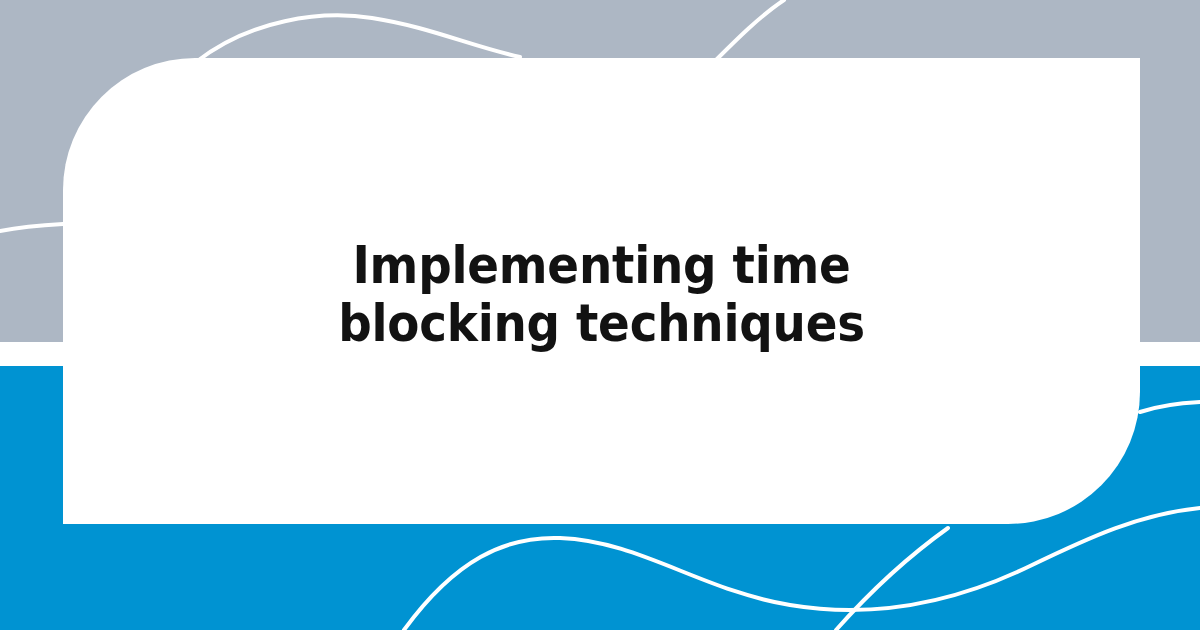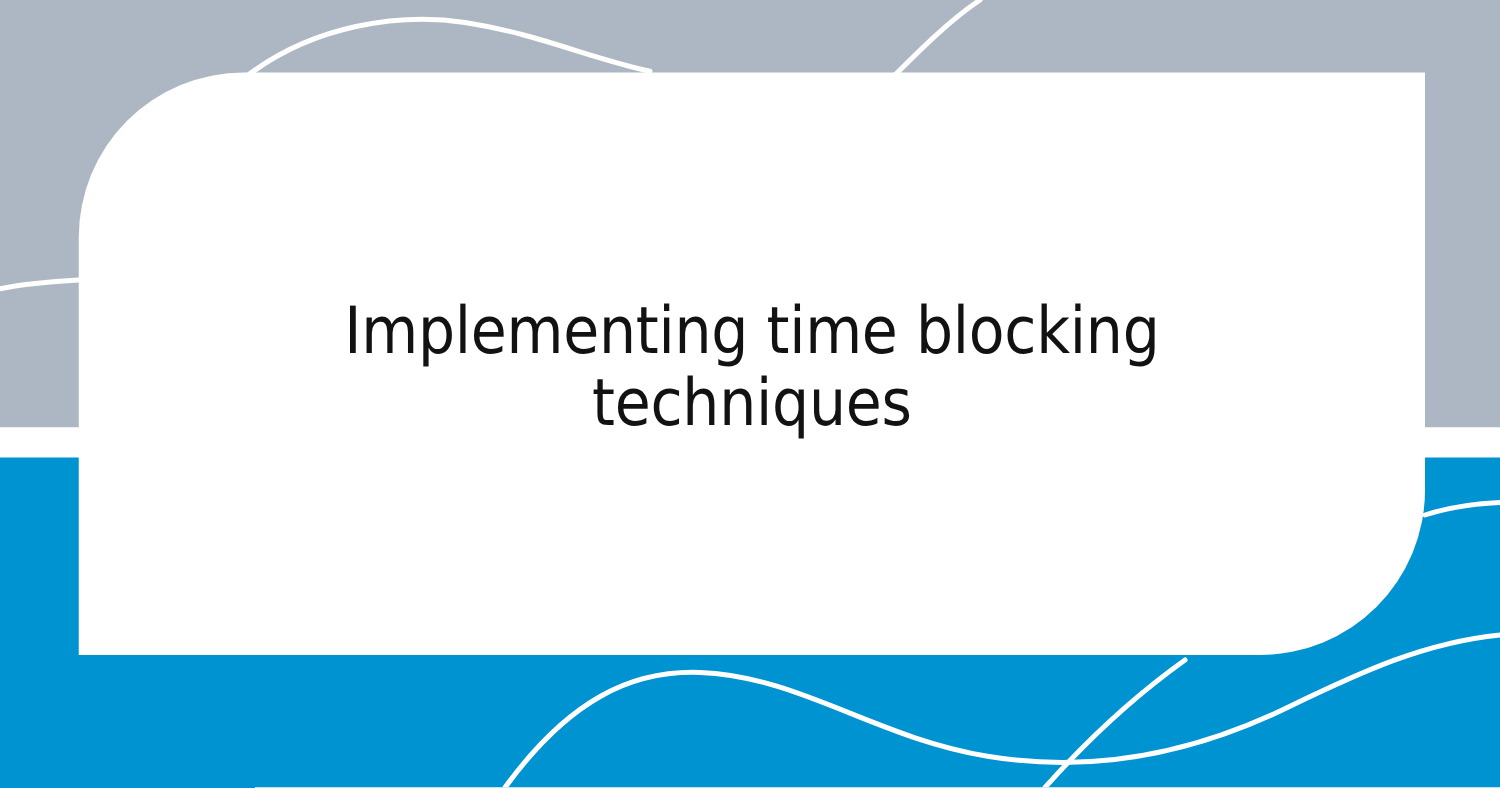--- a/index.html
+++ b/index.html
@@ -72,21 +72,21 @@
     box-sizing: border-box;
     text-align: center;
     margin-top: 6px;
   }
 
   #page-title {
     margin: 0;
     color: #121212;
     font-family: "DejaVu Sans Condensed", "Liberation Sans Narrow", "Liberation Sans", sans-serif;
     font-size: 52px;
-    font-weight: 400;
+    font-weight: 700;
     line-height: 1.12;
     letter-spacing: -0.2px;
     max-width: 680px;
     margin-left: auto;
     margin-right: auto;
     font-stretch: condensed;
   }
 </style>
 </head>
 <body>

